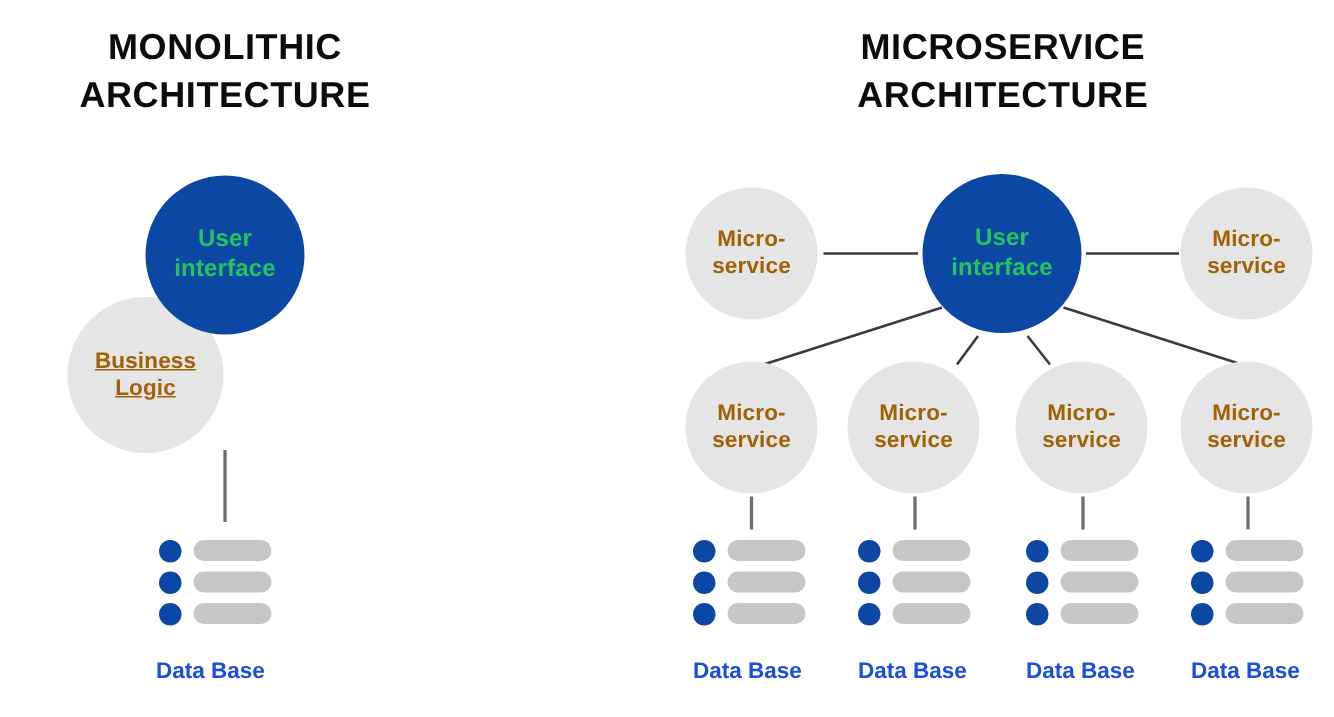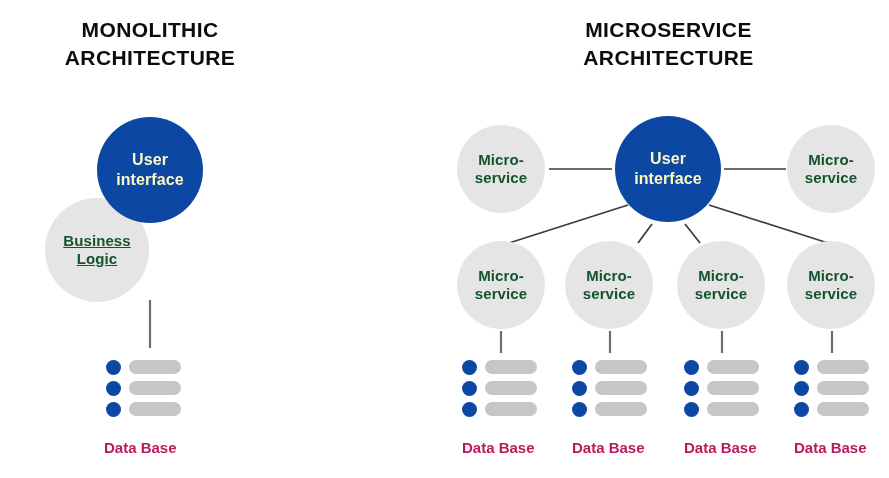--- a/index.html
+++ b/index.html
@@ -21,46 +21,46 @@
   .panel { position: absolute; top: 0; height: 478px; }
   #panel-monolithic { left: 0; width: 300px; }
   #panel-microservice { left: 424px; width: 489px; }
 
   .panel-title {
     position: absolute;
     top: 16px;
     left: 0;
     width: 100%;
     text-align: center;
-    font-size: 21px;
+    font-size: 24px;
     font-weight: bold;
     letter-spacing: 0.4px;
     line-height: 1.32;
     color: #0c0c0c;
     font-family: "Liberation Sans", sans-serif;
   }
   .panel-title .tline { display: block; }
 
   
   .circle {
     position: absolute;
     border-radius: 50%;
     display: flex;
     align-items: center;
     justify-content: center;
     text-align: center;
     box-sizing: border-box;
   }
   .circle-gray {
     background: #e5e5e5;
-    color: #14532d;
+    color: #a16207;
   }
   .circle-blue {
     background: #0c47a4;
-    color: #fef9c3;
+    color: #22c55e;
   }
   .circle-label {
     font-size: 15px;
     font-weight: bold;
     line-height: 1.22;
     letter-spacing: 0.1px;
     white-space: pre-line;
     pointer-events: none;
   }
   .circle-blue .circle-label { font-size: 16px; font-weight: bold; }
@@ -109,21 +109,21 @@
   .db-bar {
     width: 52px; height: 14px;
     border-radius: 7px;
     background: #c6c6c6;
     flex: none;
   }
   .db-caption {
     margin-top: 23px;
     font-size: 15px;
     font-weight: bold;
-    color: #be185d;
+    color: #1d4ed8;
     text-align: left;
     white-space: nowrap;
   }
   
   #db-mono { left: 106px; top: 360px; }
   #db-mono .db-caption { margin-left: -2px; }
   
   #db-ms1 { left: 38px;  top: 360px; }
   #db-ms2 { left: 148px; top: 360px; }
   #db-ms3 { left: 260px; top: 360px; }

